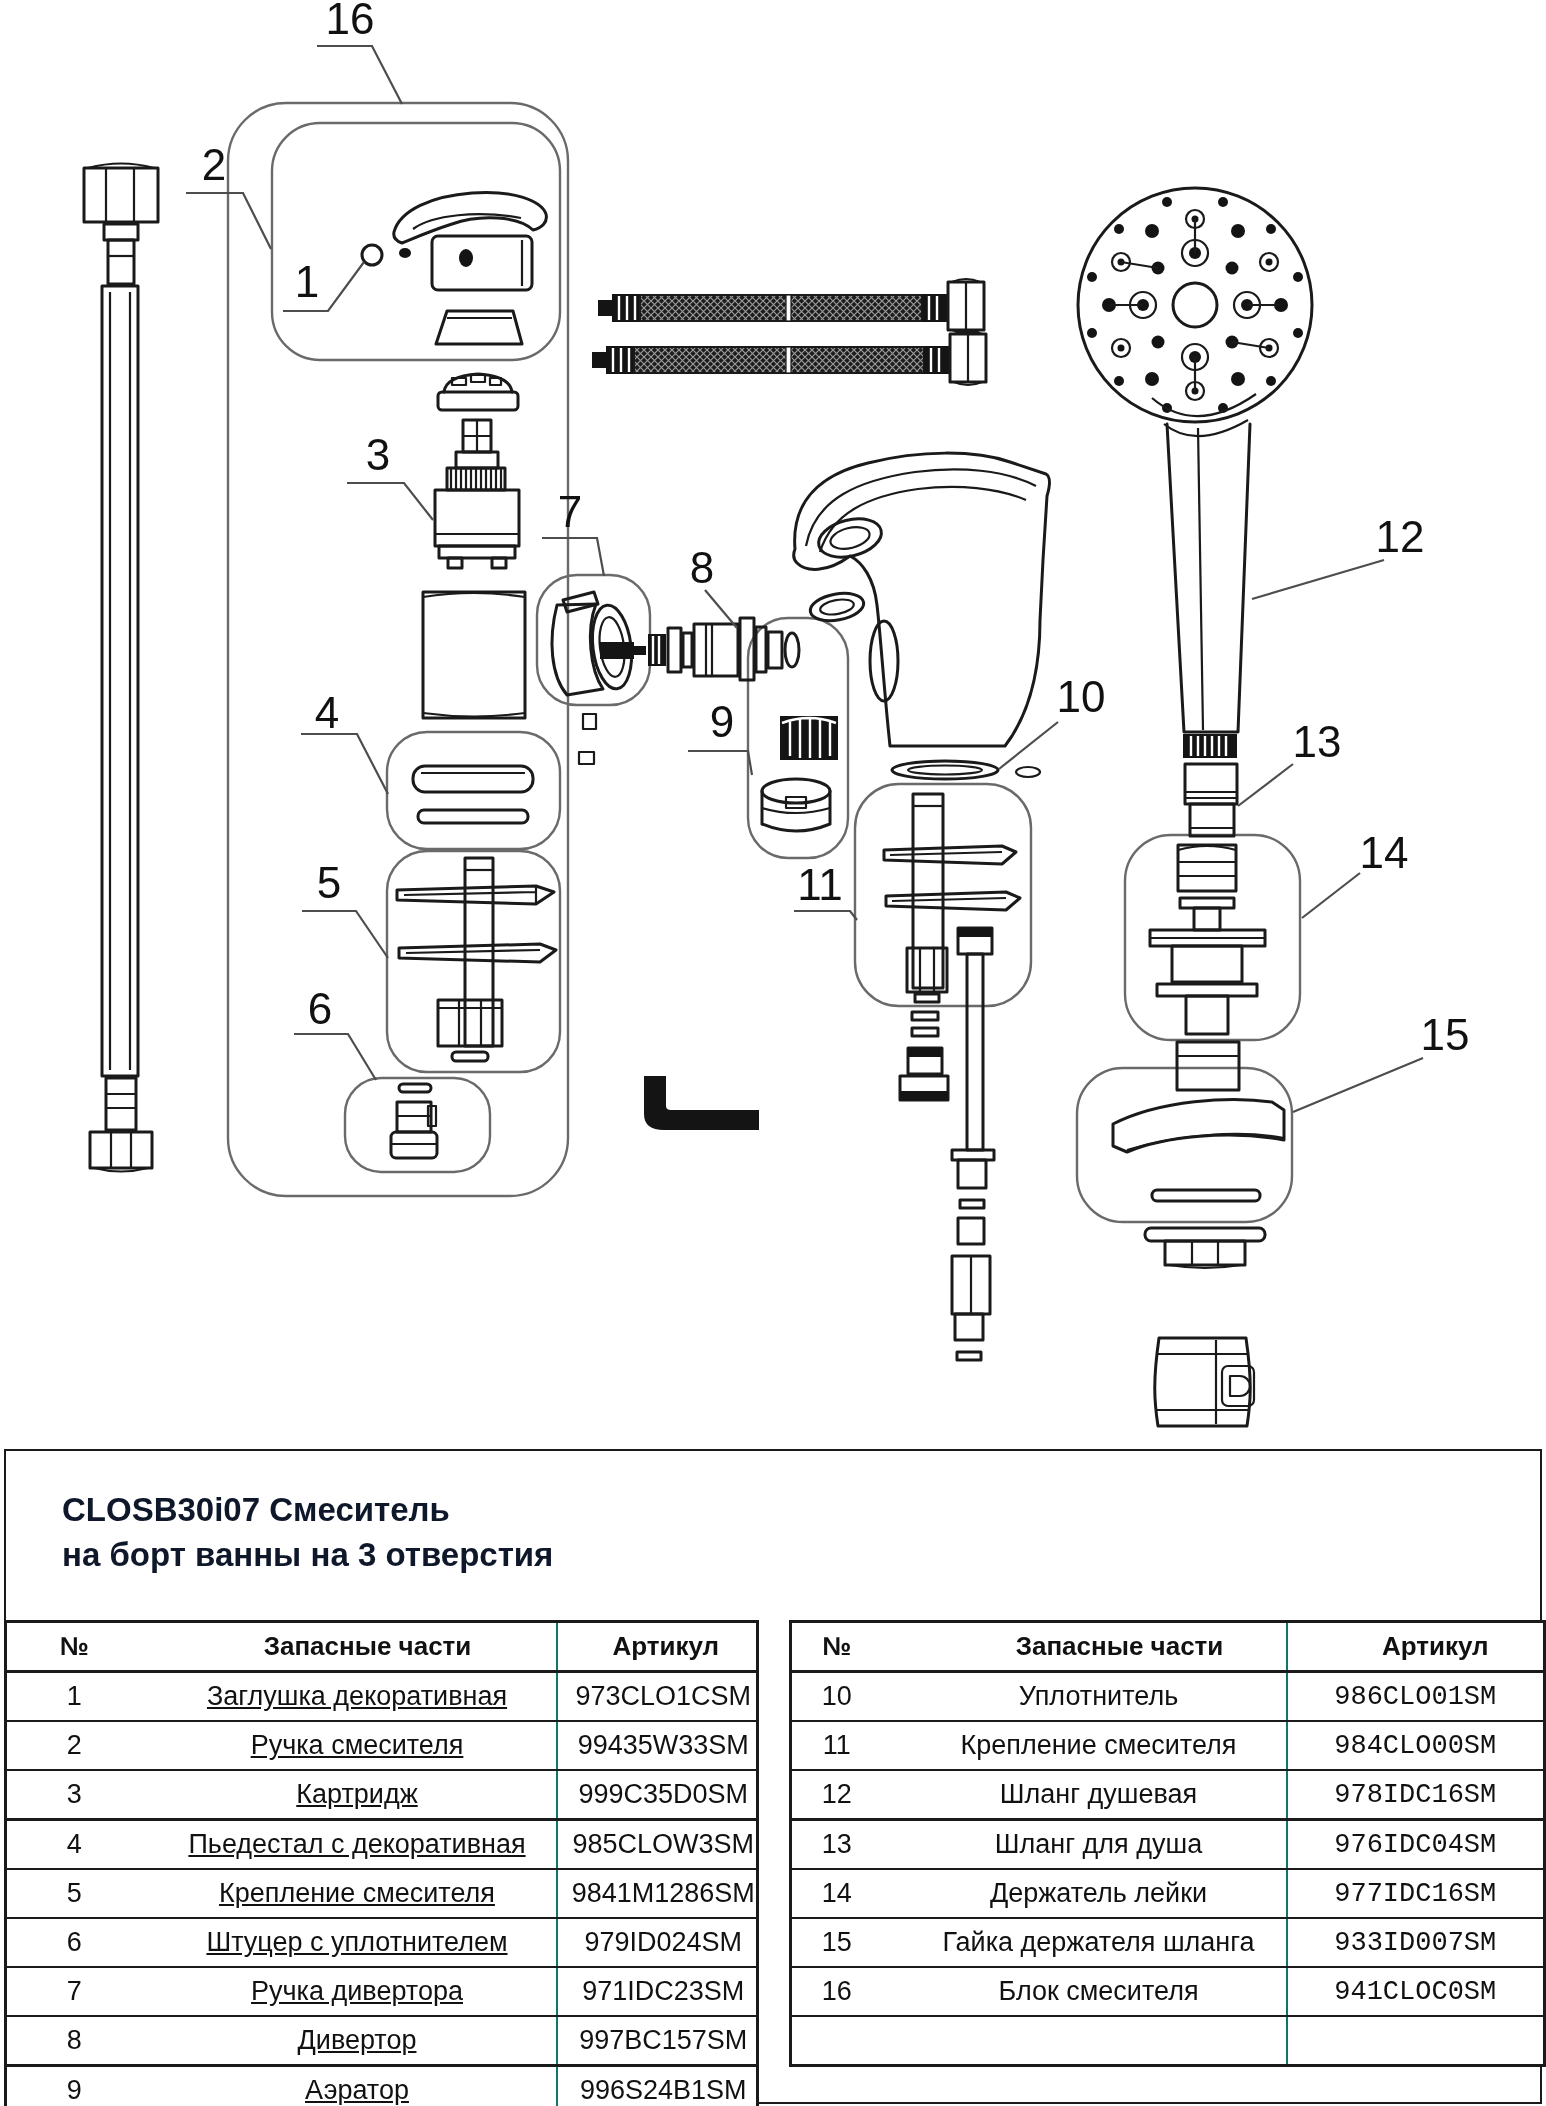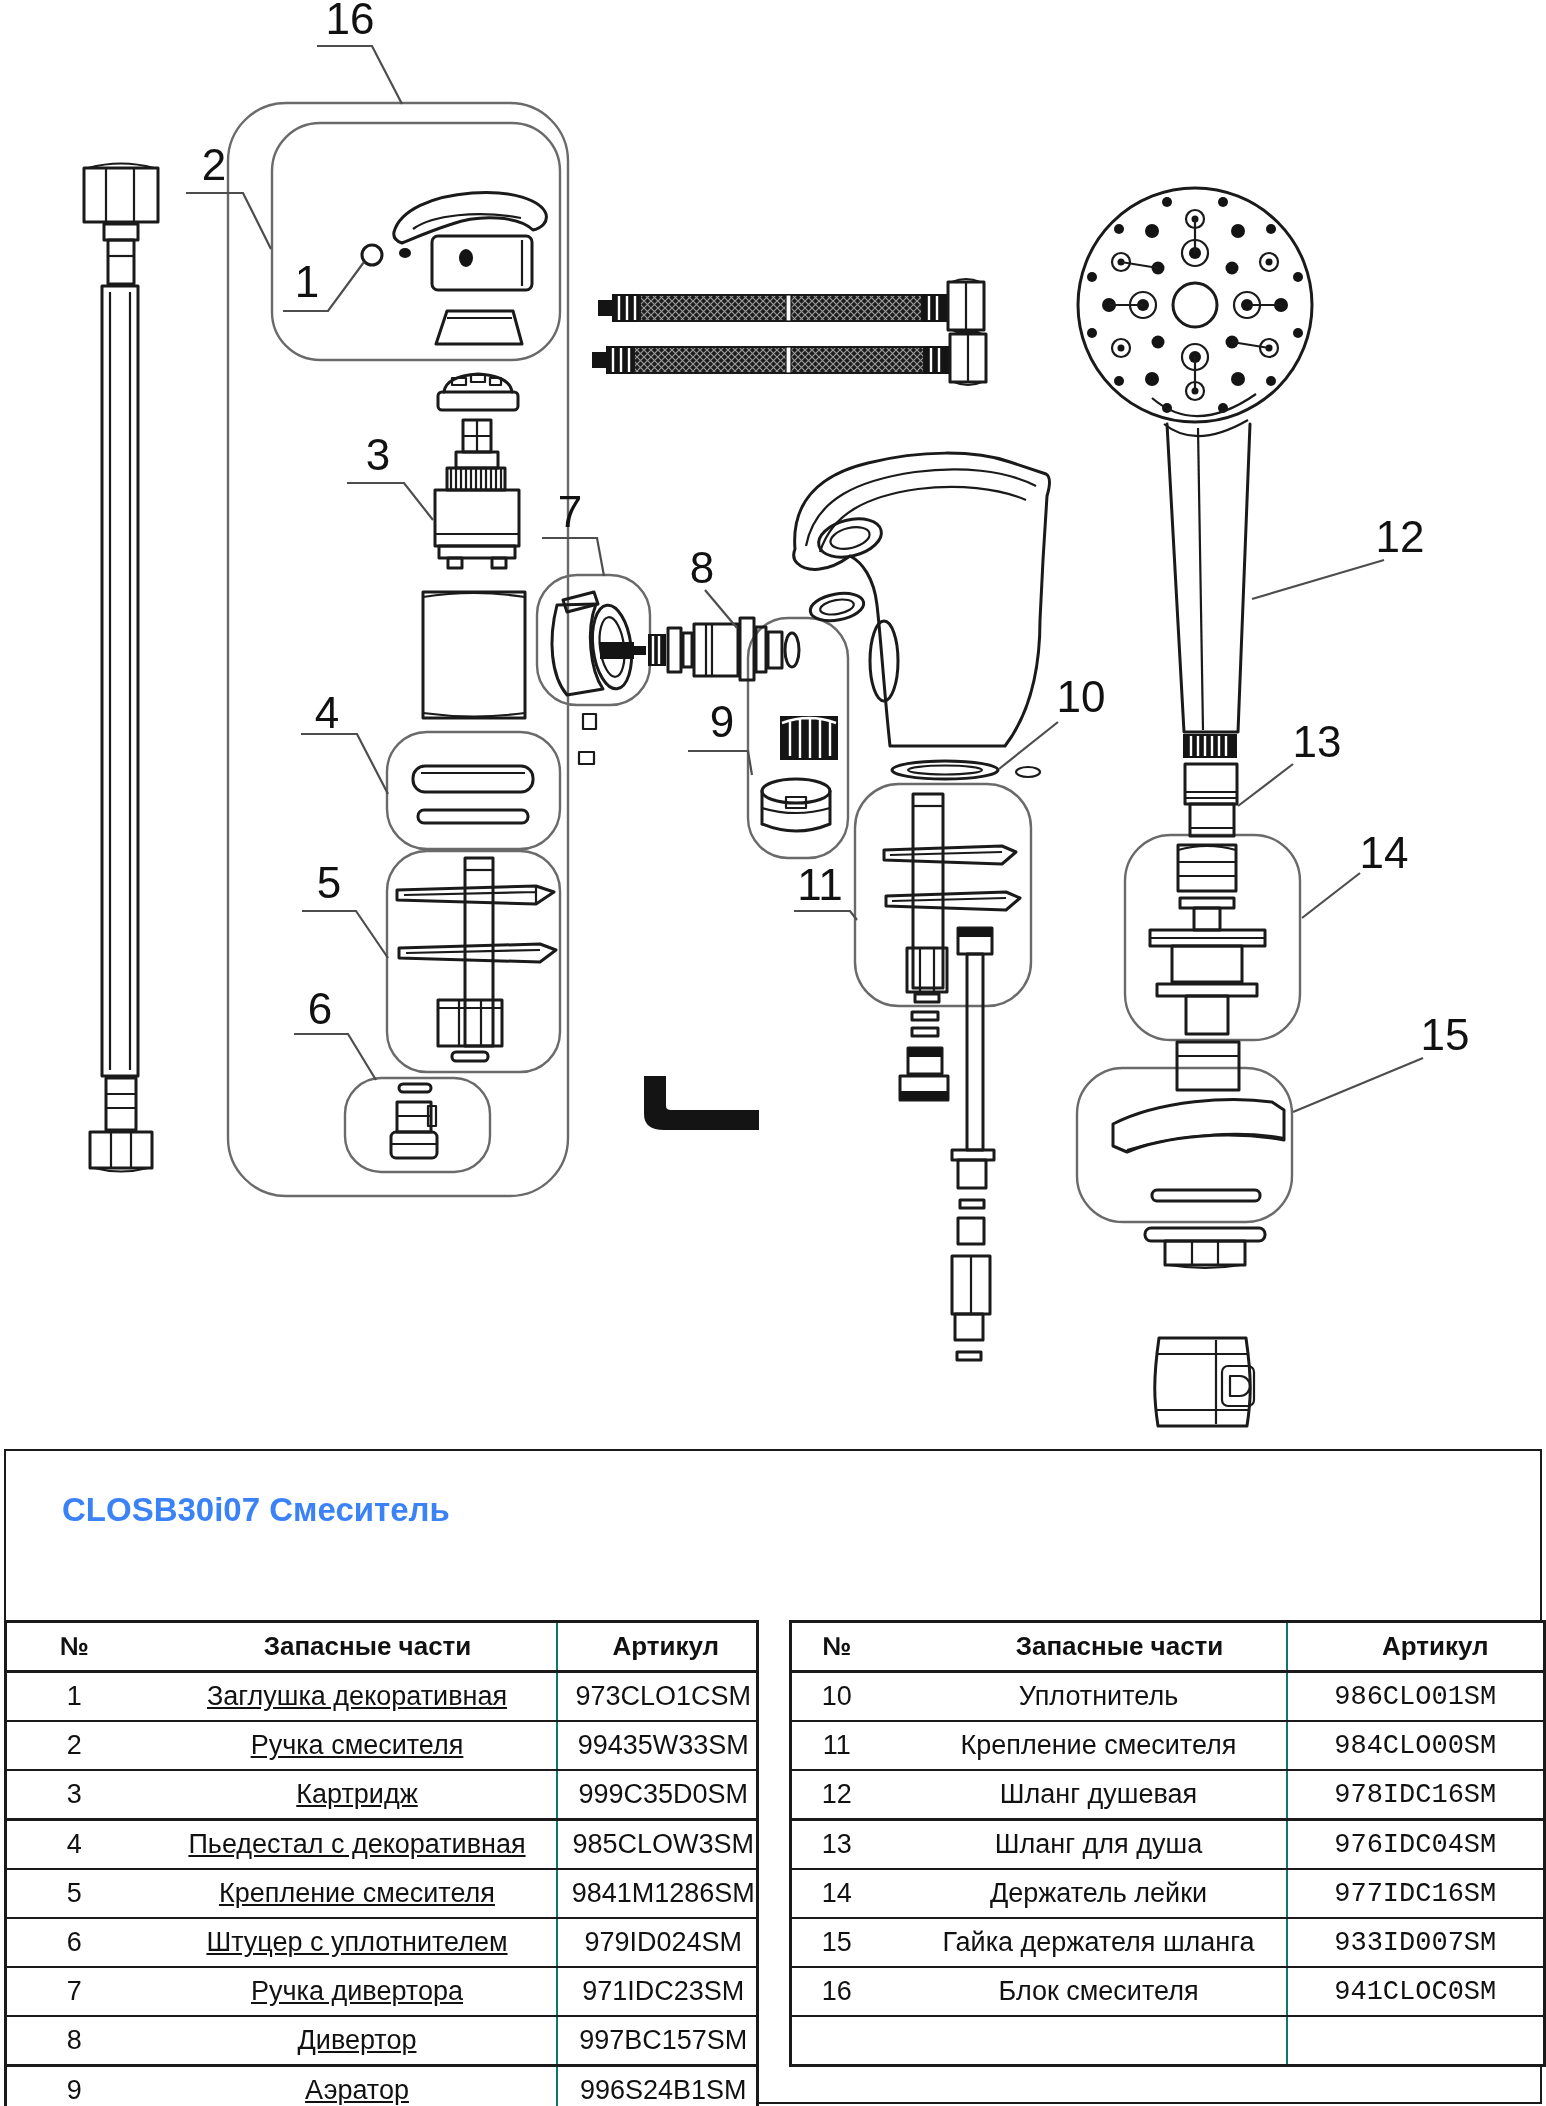--- a/index.html
+++ b/index.html
@@ -14,21 +14,21 @@
   .fillink{fill:#141414;stroke:none;}
   .gbox{stroke:#6a6a6a;stroke-width:2.4;fill:none;}
   .leader{stroke:#4d4d4d;stroke-width:2.2;fill:none;}
   .callout{font-size:44px;fill:#111;text-anchor:middle;}
   .wline{stroke:#ffffff;stroke-width:2.4;fill:none;}
 
   
   .sheet-box{position:absolute;left:4px;top:1449px;width:1534px;height:651px;
              border:2.5px solid #1a1a1a;background:#fff;}
   .title{position:absolute;left:62px;top:1487px;font-size:33px;font-weight:bold;
-         color:#3b82f6;line-height:45px;white-space:pre;}
+         color:#0f172a;line-height:45px;white-space:pre;}
 
   table.parts{position:absolute;border-collapse:collapse;table-layout:fixed;
               font-size:27px;color:#111;background:#fff;}
   table.parts{border:3px solid #1a1a1a;}
   table.parts td,table.parts th{height:47px;padding:0;vertical-align:middle;
               border-bottom:2px solid #1a1a1a;font-weight:normal;overflow:hidden;white-space:nowrap;}
   table.parts th{font-weight:bold;font-size:26px;border-bottom:3px solid #1a1a1a;}
   table.parts .num{text-align:center;}
   table.parts .part,table.parts .sku{text-align:center;}
   table.parts td.sku,table.parts th.sku{border-left:2px solid #0f766e;}
@@ -386,21 +386,21 @@
     <text class="callout" x="1400" y="552">12</text>
     <text class="callout" x="1317" y="757">13</text>
     <text class="callout" x="1384" y="868">14</text>
     <text class="callout" x="1445" y="1050">15</text>
     <text class="callout" x="350" y="34">16</text>
   </g>
 </svg>
 
 <div class="sheet-box"></div>
 
-<div class="title"><div>CLOSB30i07 Смеситель</div></div>
+<div class="title"><div>CLOSB30i07 Смеситель</div><div>на борт ванны на 3 отверстия</div></div>
 
 <table class="parts" id="tableL">
   <colgroup>
         <col style="width:136px">
         <col style="width:415px">
         <col style="width:201px">
       </colgroup>
   <tbody>
         <tr>
     <th class="num">№</th>

